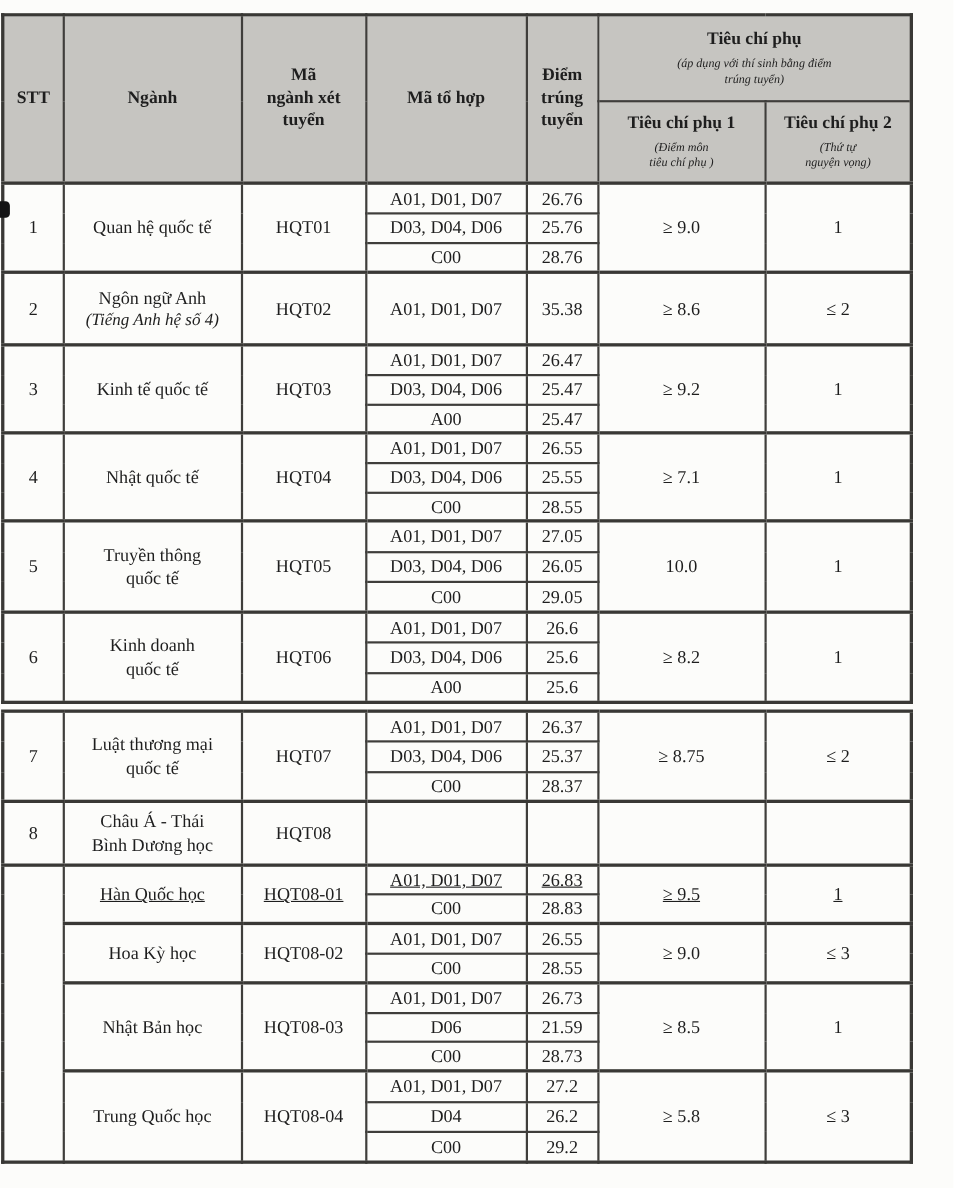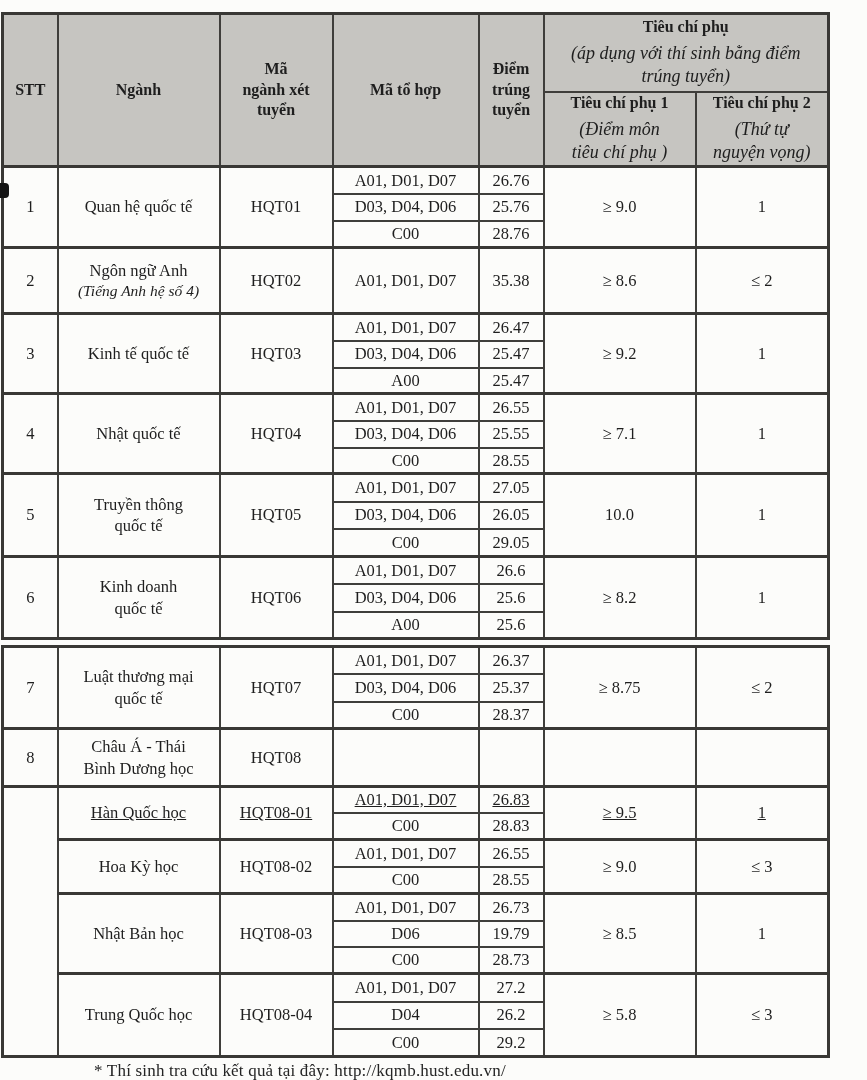--- a/index.html
+++ b/index.html
@@ -15,21 +15,21 @@
   }
   .t1 { top:12px; }
   .t2 { top:645px; }
   th, td {
     border:2px solid #3f3e3b; text-align:center; vertical-align:middle;
     padding:0 3px; overflow:hidden;
   }
   thead th { background:#c6c5c1; font-weight:bold; font-size:16px; line-height:1.3; }
   tbody td { background:#fcfcfa; font-size:16.5px; line-height:1.3; }
   .pre { white-space:pre-line; }
-  .note { font-weight:normal; font-style:italic; font-size:18px; line-height:1.3; margin-top:4px; }
+  .note { font-weight:normal; font-style:italic; font-size:11px; line-height:1.3; margin-top:4px; }
   .nganh-note { font-style:italic; font-size:15.5px; }
   tr.gs td { border-top:3px solid #393835; }
   table.sheet { border:3px solid #393835; }
   .footnote {
     position:absolute; left:94px; top:1061px;
     font-size:17px; letter-spacing:0.2px; color:#242424; white-space:nowrap;
   }
   .artifact-blob {
     position:absolute; left:0; top:183px; width:9px; height:15px;
     background:#141414; border-radius:0 4px 4px 0;
@@ -270,21 +270,21 @@
             <div class="pre">Nhật Bản học</div>
           </td>
           <td rowspan="3">HQT08-03</td>
           <td>A01, D01, D07</td>
           <td>26.73</td>
           <td rowspan="3">≥ 8.5</td>
           <td rowspan="3">1</td>
         </tr>
         <tr style="height: 26px;">
           <td>D06</td>
-          <td>19.79</td>
+          <td>21.59</td>
         </tr>
         <tr style="height: 27px;">
           <td>C00</td>
           <td>28.73</td>
         </tr>
         <tr class="gs" style="height: 28px;">
           <td rowspan="3">
             <div class="pre">Trung Quốc học</div>
           </td>
           <td rowspan="3">HQT08-04</td>
@@ -297,16 +297,15 @@
           <td>D04</td>
           <td>26.2</td>
         </tr>
         <tr style="height: 28px;">
           <td>C00</td>
           <td>29.2</td>
         </tr>
       </tbody>
   </table>
 
-  <div class="footnote">* Thí sinh tra cứu kết quả tại đây: http://kqmb.hust.edu.vn/</div>
 
   <div class="artifact-blob"></div>
 </div>
 
 </body></html>

